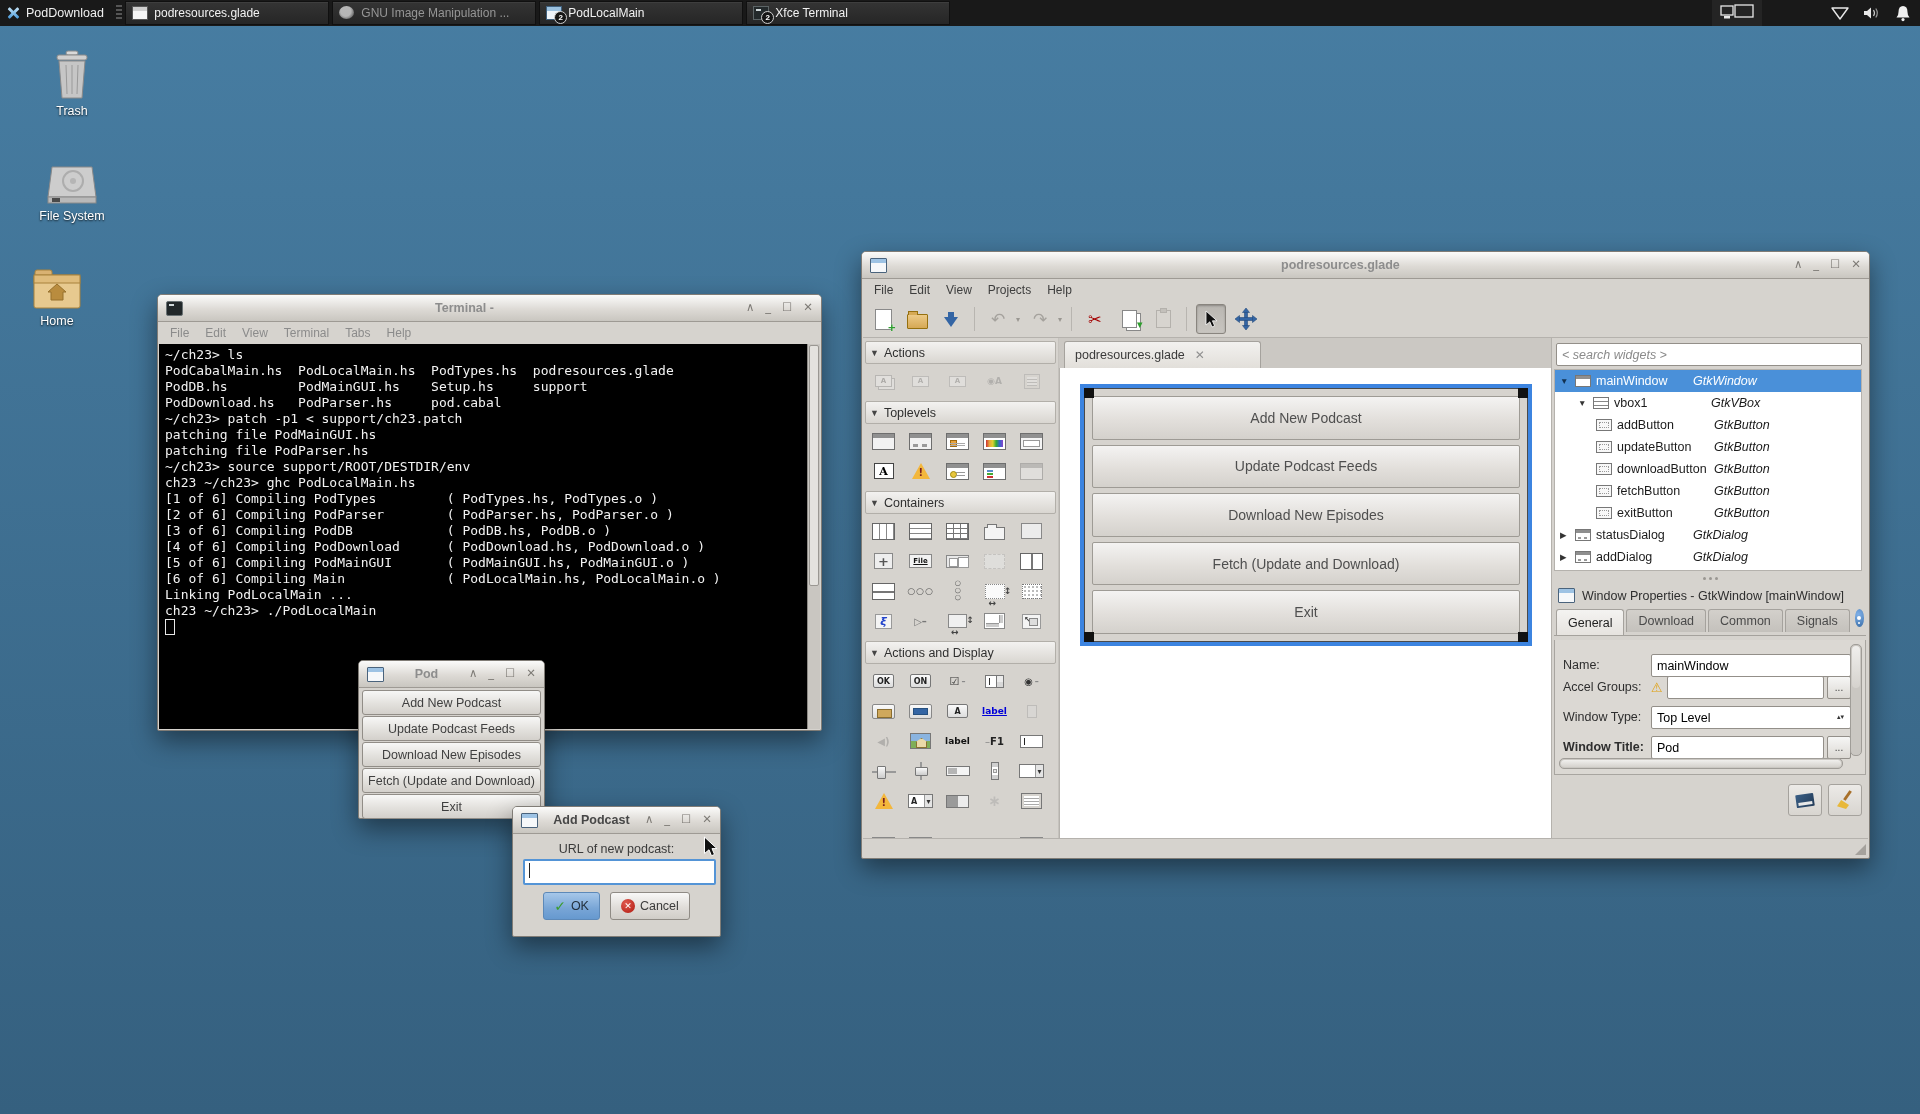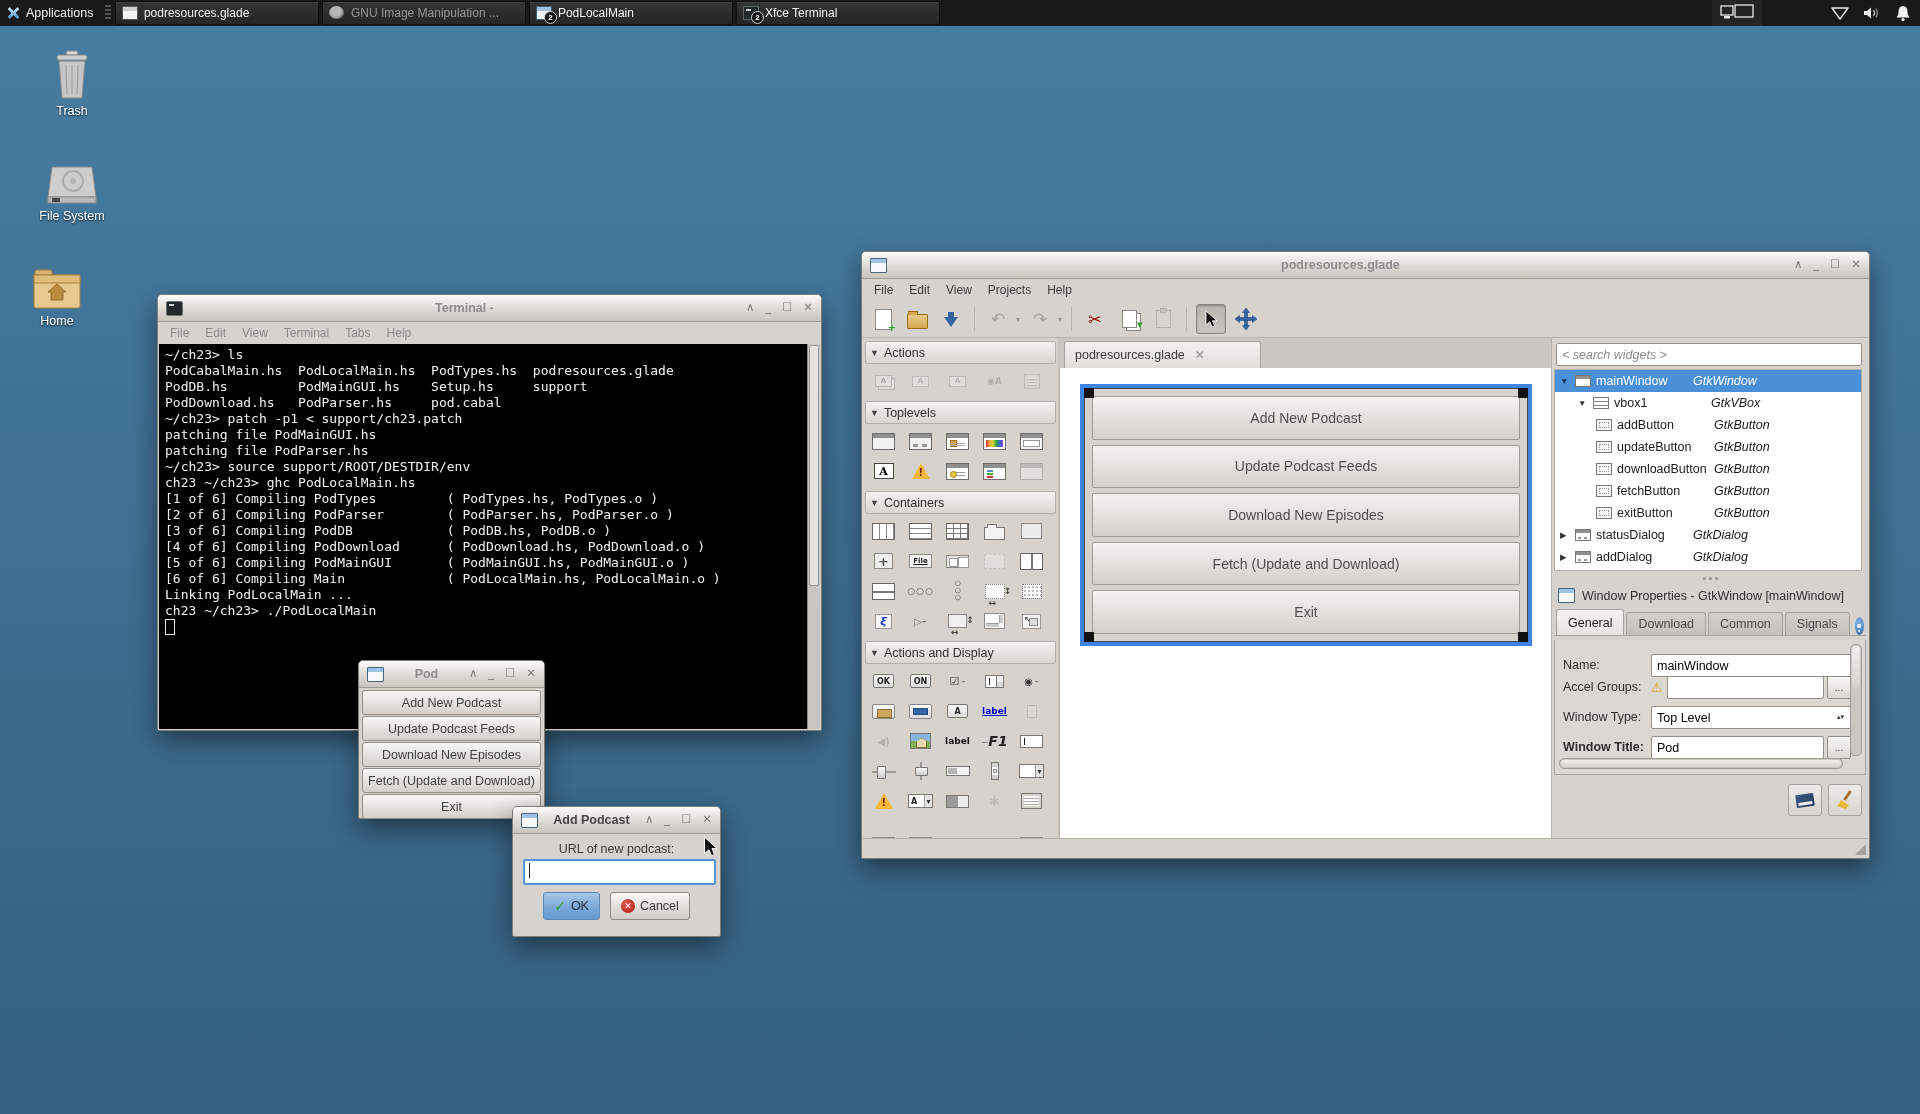--- a/index.html
+++ b/index.html
@@ -153,21 +153,21 @@
   .g-folderb{width:23px;height:15px;border:1px solid #888;border-radius:2px;background:linear-gradient(#fafafa,#ddd);}
   .g-folderb::after{content:"";position:absolute;left:4px;top:4px;width:13px;height:7px;background:#cfa85c;border:1px solid #8a6d2f;}
   .g-colorb{width:23px;height:15px;border:1px solid #888;border-radius:2px;background:linear-gradient(#fafafa,#ddd);}
   .g-colorb::after{content:"";position:absolute;left:3px;right:3px;top:3px;bottom:3px;background:#3465a4;border:1px solid #26507f;}
   .g-link{font-size:9px;color:#0000d8;text-decoration:underline;}
   .g-scalebg{width:10px;height:13px;border:1px solid #999;background:#ddd;}
   .g-volg{font-size:10px;color:#777;}
   .g-img{width:21px;height:16px;border:1px solid #777;background:linear-gradient(#8ab4e0 0 7px,#7fae58 7px);}
   .g-img::after{content:"";position:absolute;left:5px;top:4px;width:9px;height:8px;background:#ead9a8;border:1px solid #8a7330;clip-path:polygon(50% 0,100% 38%,100% 100%,0 100%,0 38%);}
   .g-lblt{font-size:9px;color:#111;}
-  .g-accel{font-size:14px;font-style:italic;}
+  .g-accel{font-size:10px;}
   .g-accel::before{content:"– ";color:#888;font-weight:normal;}
   .g-entry{width:23px;height:13px;border:1px solid #777;background:#fff;}
   .g-entry::after{content:"";position:absolute;left:3px;top:2px;bottom:2px;width:1px;background:#222;}
   .g-hscale{width:24px;height:15px;}
   .g-hscale::before{content:"";position:absolute;left:0;right:0;top:7px;height:2px;background:#999;}
   .g-hscale::after{content:"";position:absolute;left:5px;top:2px;width:7px;height:11px;background:linear-gradient(#fafafa,#ccc);border:1px solid #777;border-radius:1px;}
   .g-vscale{width:15px;height:18px;}
   .g-vscale::before{content:"";position:absolute;top:0;bottom:0;left:7px;width:2px;background:#999;}
   .g-vscale::after{content:"";position:absolute;top:5px;left:2px;width:11px;height:7px;background:linear-gradient(#fafafa,#ccc);border:1px solid #777;border-radius:1px;}
   .g-progress{width:24px;height:10px;border:1px solid #777;background:#f4f4f4;}
@@ -207,21 +207,21 @@
   .ti-button{border:1px solid #777;background:#f8f8f8;}
   .ti-button::after{content:"";position:absolute;inset:2px;border:1px dotted #999;}
   .ti-dialog{border:1px solid #777;background:linear-gradient(#8f8f8f 0 3px,#fff 3px);}
   .ti-dialog::after{content:"";position:absolute;bottom:1px;left:2px;width:3px;height:2px;background:#999;box-shadow:6px 0 #999;}
   .tname{min-width:97px;white-space:nowrap;}
   .tclass{font-style:italic;white-space:nowrap;}
   .splitgrip{position:absolute;left:0;right:0;top:236px;height:9px;display:flex;align-items:center;justify-content:center;gap:3px;}
   .splitgrip i{width:3px;height:3px;border-radius:50%;background:#9a9792;}
   #props{position:absolute;left:2px;right:2px;top:246px;bottom:2px;}
   #props-header{display:flex;align-items:center;gap:7px;font-size:12.5px;color:#2e2e2e;padding:4px 4px 6px;}
-  #props-tabs{display:flex;align-items:flex-end;height:26px;padding:0 2px;gap:2px;border-bottom:1px solid #a5a29d;}
+  #props-tabs{display:flex;align-items:flex-start;height:26px;padding:0 2px;gap:2px;border-bottom:1px solid #a5a29d;}
   .ptab{height:22px;display:flex;align-items:center;padding:0 11px;font-size:12.5px;color:#4a4a4a;background:linear-gradient(#d3d0cb,#c4c1bc);border:1px solid #a5a29d;border-bottom:none;border-radius:3px 3px 0 0;}
   .ptab.active{background:linear-gradient(#f4f3f1,#e6e3df);height:25px;color:#222;}
   .a11y{width:18px;height:18px;border-radius:50%;background:radial-gradient(circle at 35% 30%,#7fb0e8,#3a6ea8);margin-left:3px;display:flex;align-items:center;justify-content:center;}
   .a11y::before{content:"";width:4px;height:4px;border-radius:50%;background:#fff;box-shadow:0 5px 0 -1px #fff;}
   #props-body{position:absolute;left:0;right:0;top:56px;height:134px;border:1px solid #a8a5a0;border-top:none;background:#dbd8d3;}
   .prow{position:absolute;left:8px;right:14px;display:flex;align-items:center;}
   .plabel{width:88px;font-size:12.5px;color:#2e2e2e;flex:0 0 auto;line-height:1.15;}
   .plabel.bold{font-weight:bold;}
   .pinput{flex:1;height:21px;border:1px solid #938f89;border-radius:2px;background:#fff;font-size:12.5px;padding:0 5px;outline:none;min-width:20px;font-family:"Liberation Sans",sans-serif;}
   .pmore{width:22px;height:21px;margin-left:3px;border:1px solid #938f89;border-radius:2px;background:linear-gradient(#f6f6f5,#dcd9d4);font-size:10px;color:#444;display:flex;align-items:center;justify-content:center;flex:0 0 auto;}
@@ -772,21 +772,21 @@
       <span class="dlgbtn">
           <span class="cancelx">✕</span>
           <span>Cancel</span>
         </span>
     </div>
   </div>
 
   <div id="panel">
     <div class="appsbtn">
       <span class="xlogo"></span>
-      <span>Applications</span>
+      <span>PodDownload</span>
     </div>
     <span class="pgrip"></span>
     <div class="task">
       <span class="ticon">
           <span class="ic-gladewin" style="position:absolute;inset:0;"></span>
         </span>
       <span>podresources.glade</span>
     </div>
     <div class="task dim">
       <span class="ticon">

